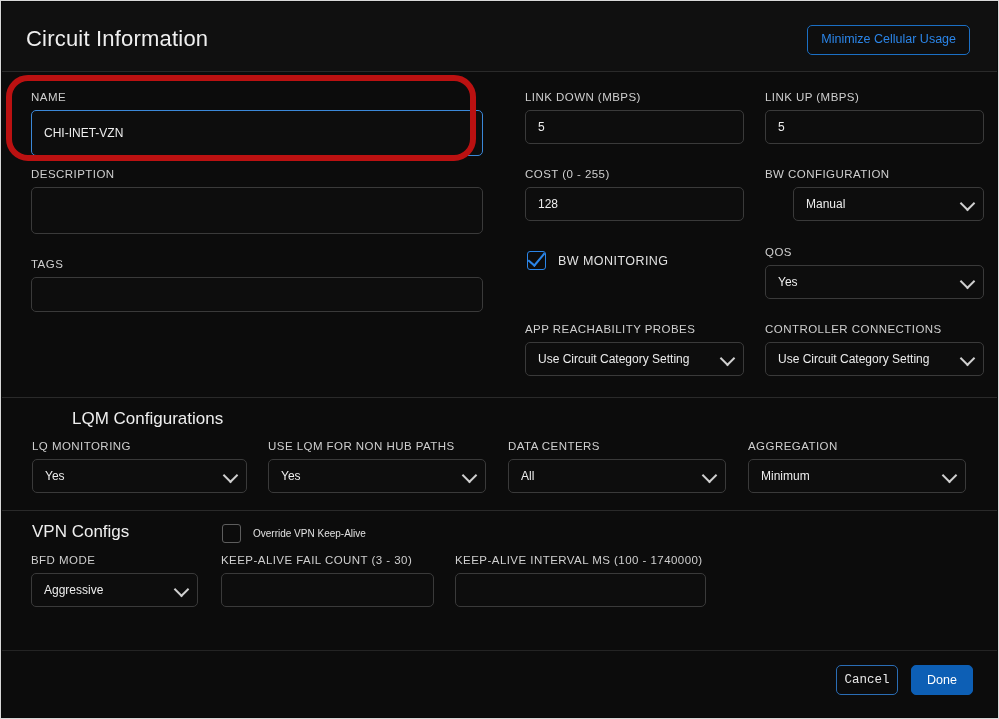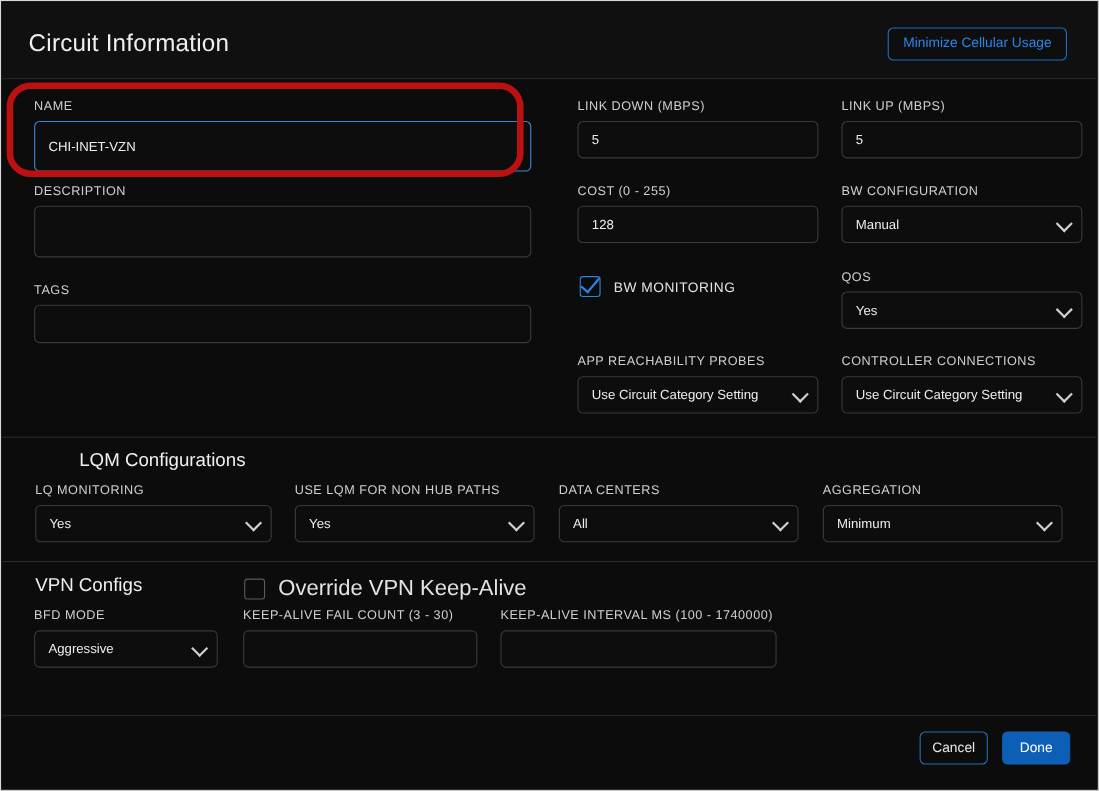--- a/index.html
+++ b/index.html
@@ -79,21 +79,21 @@
   .cb.on:after{
     content:"";position:absolute;left:4px;top:-3px;
     width:7px;height:15px;
     border-right:2.6px solid #2b85e8;border-bottom:2.6px solid #2b85e8;
     transform:rotate(40deg);
   }
   .cb-lbl{
     margin-left:12px;font-size:12.5px;letter-spacing:.45px;
     color:#e2e2e2;text-transform:uppercase;
   }
-  .cb-lbl.cap{text-transform:none;font-size:20px;letter-spacing:0;}
+  .cb-lbl.cap{text-transform:none;font-size:10px;letter-spacing:0;}
 
   
   .region{position:relative;}
   .divider{height:1px;background:#2a2a2a;margin:0;}
   .sec-title{
     font-size:17px;color:#efefef;font-weight:400;
   }
 
   
   .abs{position:absolute;padding-left:17px;}
@@ -108,21 +108,21 @@
   
   .footer{
     position:absolute;left:0;right:0;bottom:0;height:66px;
     border-top:1px solid #242424;background:#0c0c0c;
   }
   .btn-outline{
     position:absolute;right:99px;top:14px;
     width:62px;height:30px;
     border:1px solid #2a6db5;border-radius:5px;
     background:transparent;color:#e9e9e9;font-size:12.5px;
-    cursor:pointer;font-family:Liberation Sans, sans-serif;
+    cursor:pointer;font-family:Liberation Mono, monospace;
   }
   .btn-primary{
     position:absolute;right:24px;top:14px;
     width:62px;height:30px;
     border:1px solid #0d5fb5;border-radius:5px;
     background:#0d5fb5;color:#ffffff;font-size:12.5px;
     cursor:pointer;font-family:inherit;
   }
 </style>
 </head>
@@ -163,21 +163,21 @@
         <div class="fld">5</div>
       </div>
 
       <div class="abs" style="left:506px;top:96px;width:219px;">
         <span class="lbl">COST (0 - 255)</span>
         <div class="fld">128</div>
       </div>
 
       <div class="abs sel" style="left:746px;top:96px;width:219px;">
         <span class="lbl">BW CONFIGURATION</span>
-        <div style="position:relative;">
+        <div style="position:relative;margin-left:28px;">
           <div class="fld">Manual</div>
           <span class="chev"></span>
         </div>
       </div>
 
       <div class="abs cb-row" style="left:508px;top:179px;">
         <span class="cb on"></span>
         <span class="cb-lbl">BW MONITORING</span>
       </div>
 

